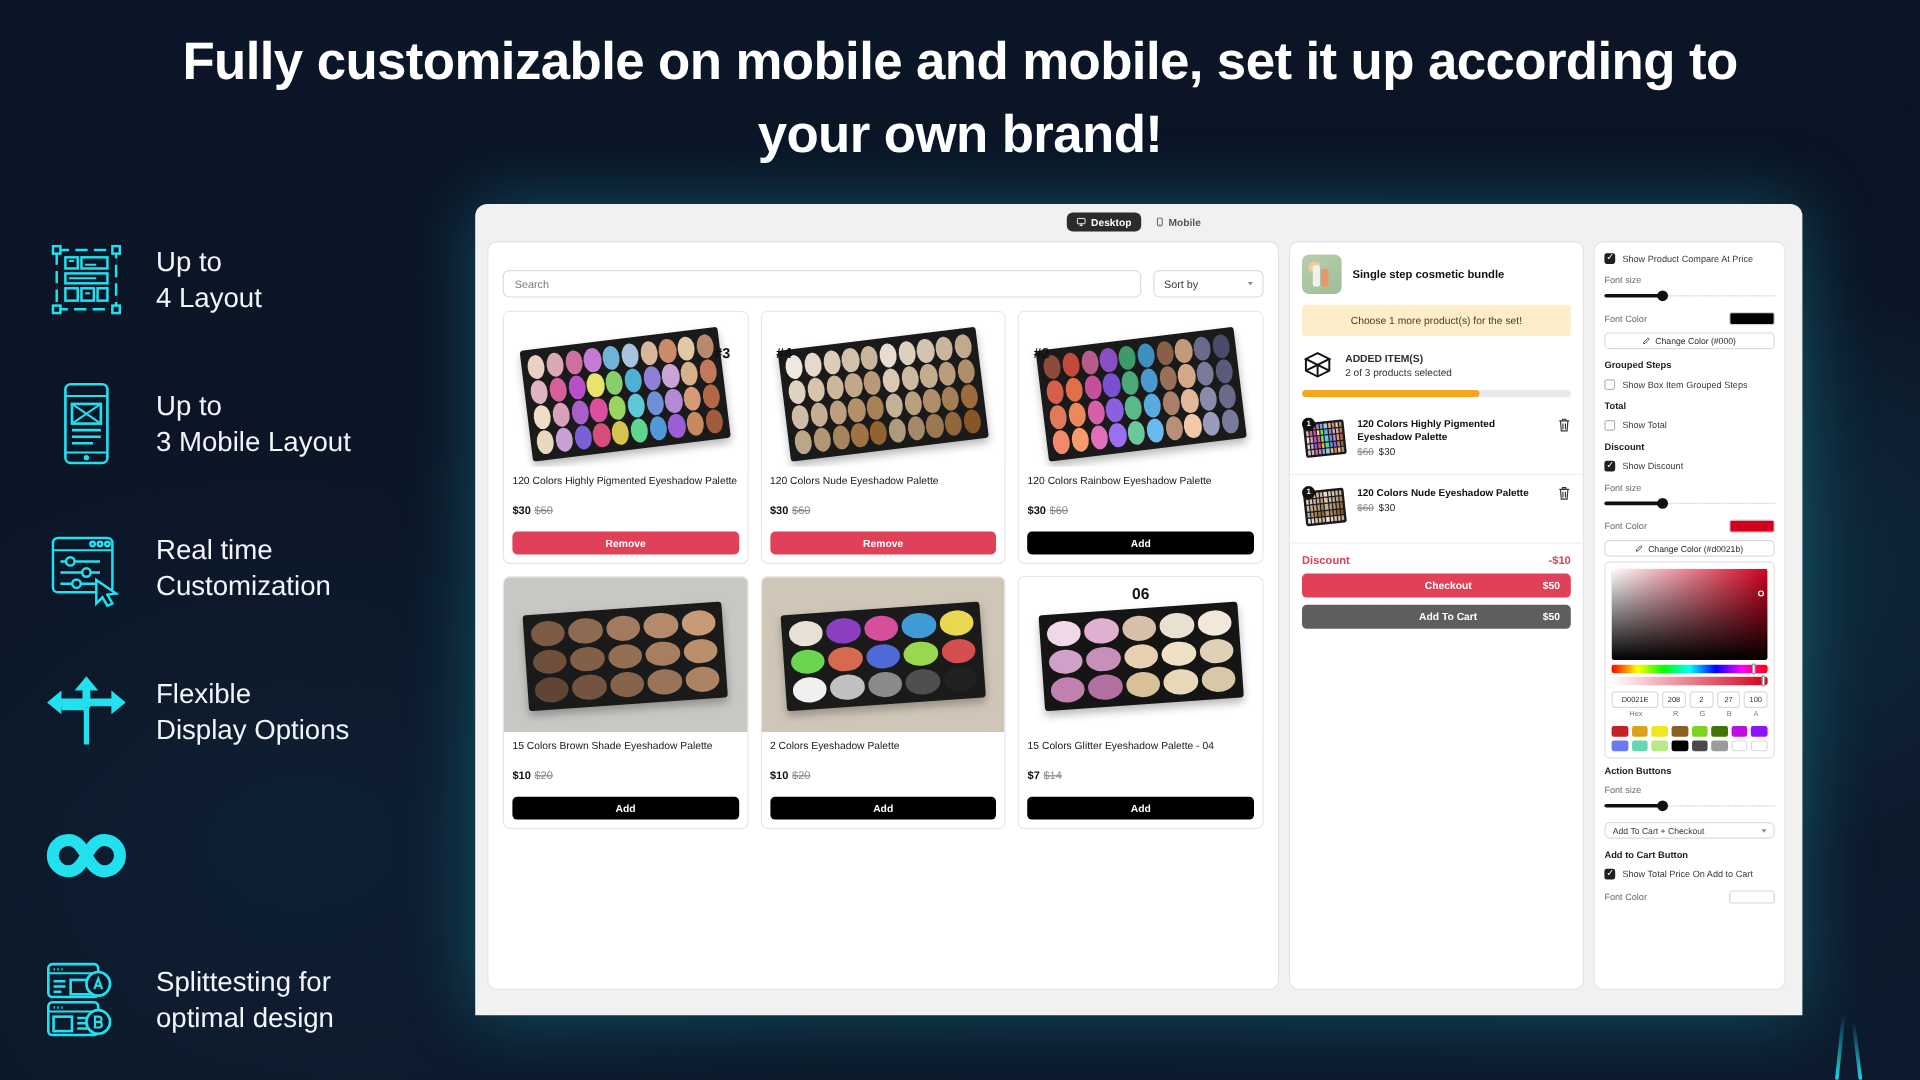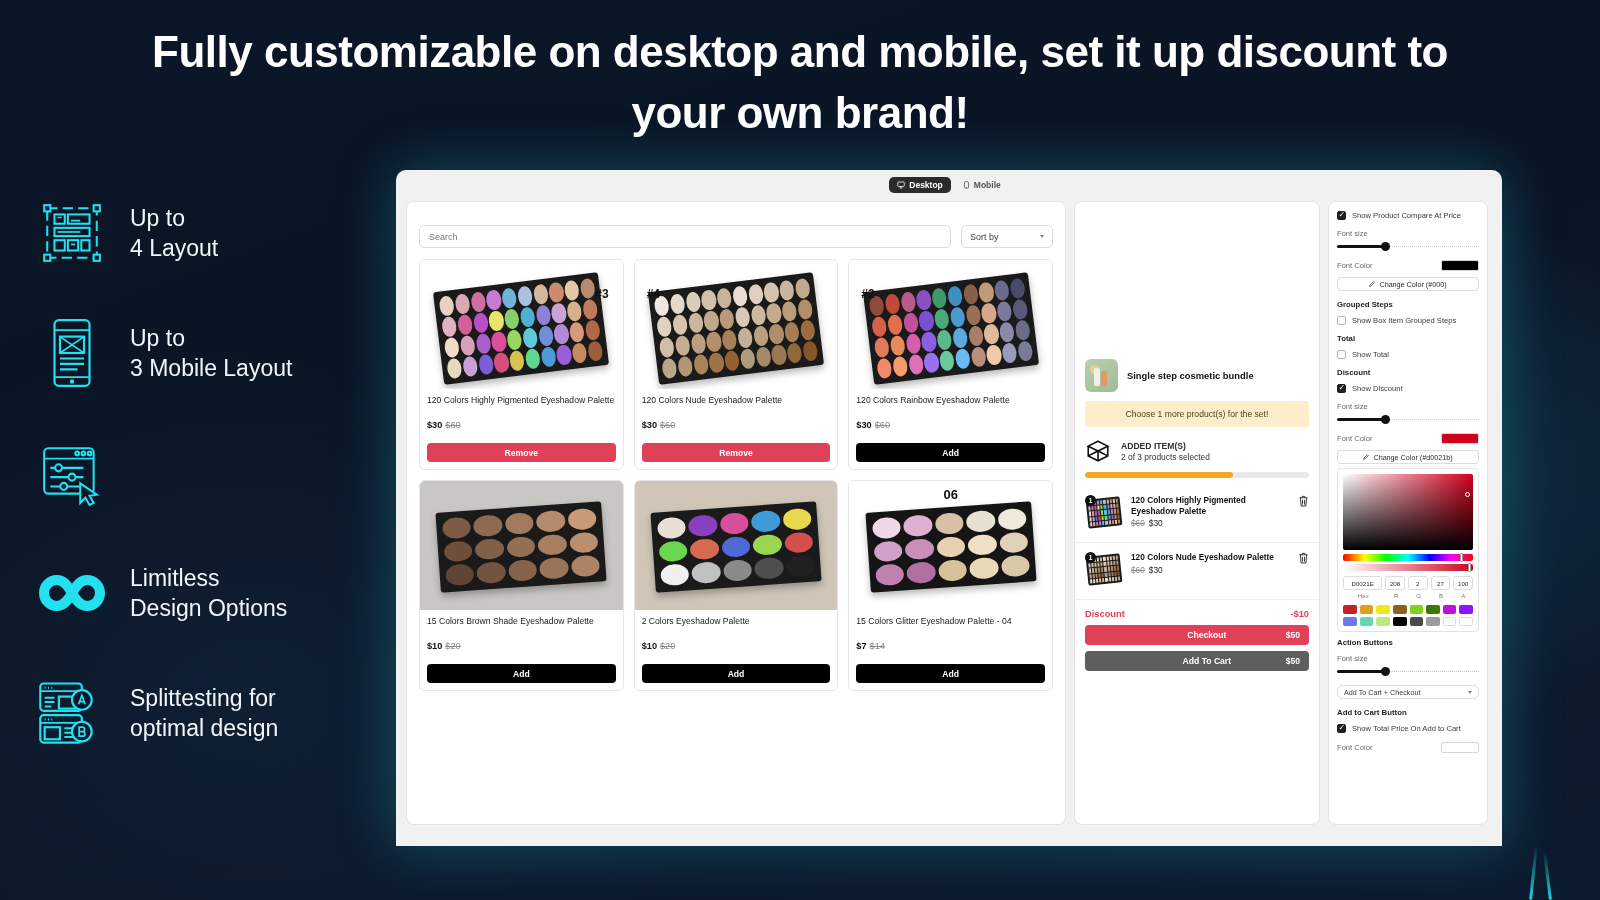--- a/index.html
+++ b/index.html
@@ -101,21 +101,21 @@
   .p-btn.remove { background:#e04158; color:#fff; }
   .p-btn.add { background:#000; color:#fff; }
   .pal-box {
     position:absolute; left:9%; top:17%; width:82%; height:72%;
     background:#1a1a1a; border-radius:3px; transform:rotate(-7deg);
     box-shadow:0 4px 7px rgba(0,0,0,0.28); padding:5px;
     display:grid; gap:1.5px;
   }
 
   
-  .cart-panel { width:246px; padding:0; display:flex; flex-direction:column;justify-content:center; }
+  .cart-panel { width:246px; padding:0; display:flex; flex-direction:column; }
   .cart-head { display:flex; align-items:center; gap:9px; padding:10px 10px 9px 10px; }
   .cart-thumb {
     width:33px; height:33px; border-radius:6px; flex:none;
     background:linear-gradient(150deg,#b9ceae,#9fbd94);
     position:relative; overflow:hidden;
   }
   .cart-thumb .b1 { position:absolute; left:9px; top:9px; width:6px; height:18px; background:#f0f0ec; border-radius:2px;}
   .cart-thumb .b2 { position:absolute; left:16px; top:12px; width:6px; height:15px; background:#e8956b; border-radius:2px;}
   .cart-thumb .b3 { position:absolute; left:5px; top:6px; width:9px; height:9px; background:#e9cf9c; border-radius:50% 0 50% 50%; transform:rotate(20deg);}
   .cart-title { font-size:9.4px; font-weight:700; color:#111; }
@@ -203,21 +203,21 @@
 </style>
 </head>
 <body>
 
 <div class="bgglow"></div>
 <div class="beam" style="left:1480px;width:120px;height:60px;">
   <i style="left:52px;height:55px;transform:rotate(6deg);"></i>
   <i style="left:66px;height:48px;transform:rotate(-7deg);"></i>
 </div>
 
-<h1 class="headline">Fully customizable on desktop and mobile, set it up discount to your own brand!</h1>
+<h1 class="headline">Fully customizable on mobile and mobile, set it up according to your own brand!</h1>
 
 <div class="features">
 
   <div class="feature">
     <div class="ficon">
       <svg width="66" height="66" viewBox="0 0 64 64" fill="none" stroke="#22e0ee" stroke-width="2">
         <path d="M8 8h48v48H8z" stroke-dasharray="10 5"></path>
         <rect x="5" y="5" width="6" height="6" fill="#0b1628"></rect>
           <rect x="53" y="5" width="6" height="6" fill="#0b1628"></rect>
         <rect x="5" y="53" width="6" height="6" fill="#0b1628"></rect>
@@ -259,31 +259,45 @@
         <circle cx="37" cy="13" r="1.8"></circle>
           <circle cx="43" cy="13" r="1.8"></circle>
           <circle cx="49" cy="13" r="1.8"></circle>
         <path d="M11 27h32M11 36h32M11 45h32" stroke-width="2"></path>
         <circle cx="19" cy="27" r="3.4" fill="#0b1628"></circle>
           <circle cx="32" cy="36" r="3.4" fill="#0b1628"></circle>
           <circle cx="24" cy="45" r="3.4" fill="#0b1628"></circle>
         <path d="M40 42l16 11-7 1 4 7-4 2-4-7-5 5z" fill="#0b1628"></path>
       </svg>
     </div>
+    <div class="flabel" style="white-space:pre-line">Real time
+Customization</div>
   </div>
 
+  <div class="feature">
+    <div class="ficon">
+      <svg width="70" height="64" viewBox="0 0 64 58" fill="#22e0ee">
+        <path d="M30 54V26h4v28z"></path>
+        <path d="M30 26h4v4h-4z"></path>
+        <path d="M32 2l9 11h-6v13h-6V13h-6z"></path>
+        <path d="M62 22l-11 9v-6H34v-6h17v-6z"></path>
+        <path d="M2 22l11 9v-6h17v-6H13v-6z"></path>
+        <path d="M13 22h18v6H13z"></path>
+      </svg>
+    </div>
+    <div class="flabel" style="white-space:pre-line">Flexible
+Display Options</div>
+  </div>
 
   <div class="feature">
     <div class="ficon">
       <svg width="74" height="42" viewBox="0 0 74 42" fill="none" stroke="#22e0ee" stroke-width="10" stroke-linecap="round">
         <path d="M37 21c-5-9-9-13-15-13a13 13 0 100 26c6 0 10-4 15-13zM37 21c5 9 9 13 15 13a13 13 0 100-26c-6 0-10 4-15 13z"></path>
       </svg>
     </div>
-    <div class="flabel" style="white-space:pre-line">Limitless
-Design Options</div>
   </div>
 
   <div class="feature">
     <div class="ficon">
       <svg width="70" height="70" viewBox="0 0 64 64" fill="none" stroke="#22e0ee" stroke-width="2">
         <rect x="3" y="5" width="38" height="25" rx="3"></rect>
         <path d="M3 12h38" stroke-width="1.5"></path>
         <path d="M7 9h1M10 9h1M13 9h1" stroke-width="1.8"></path>
         <path d="M7 18h9M7 22h9M7 26h6" stroke-width="1.8"></path>
         <rect x="20" y="17" width="15" height="11"></rect>

